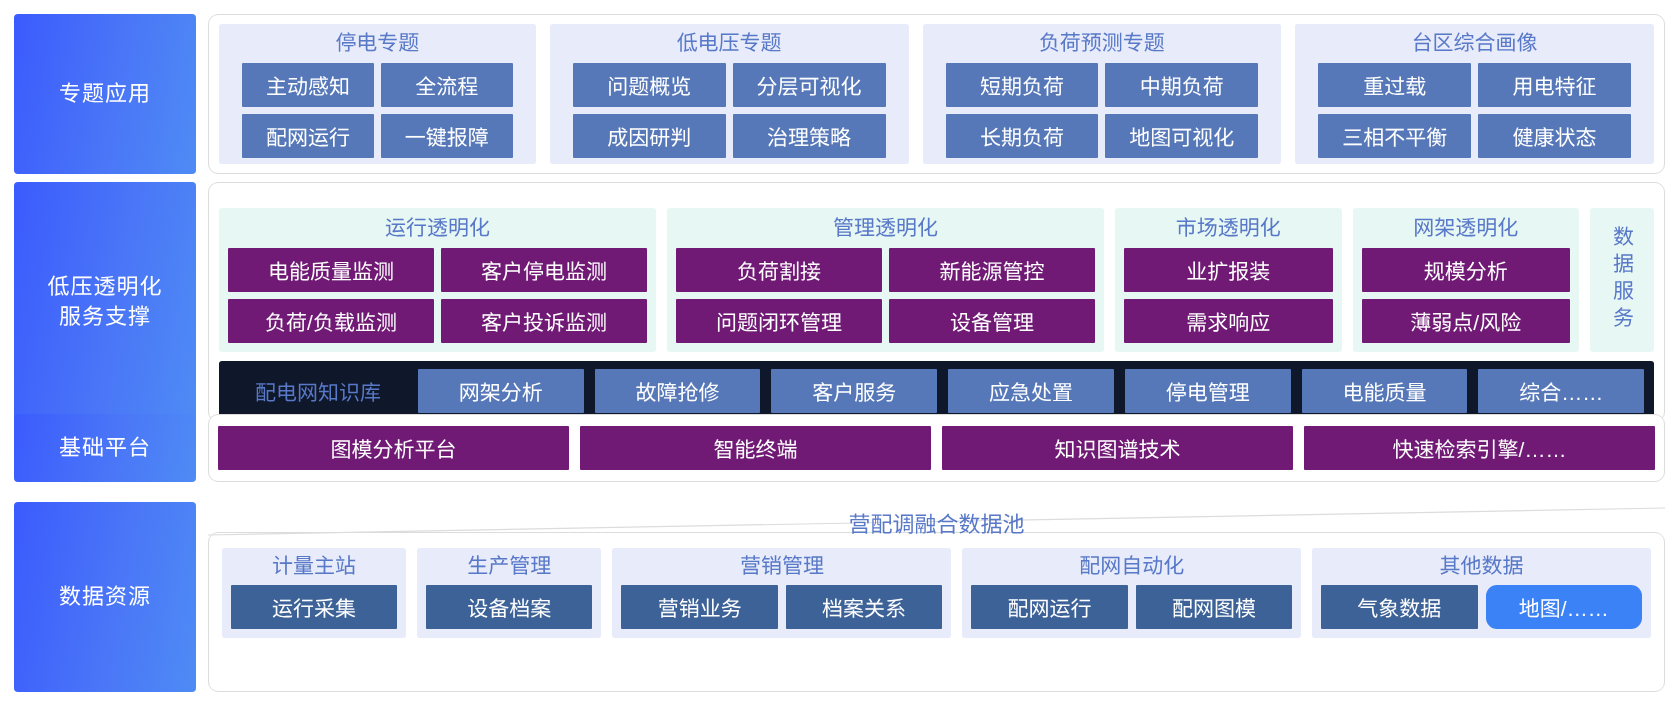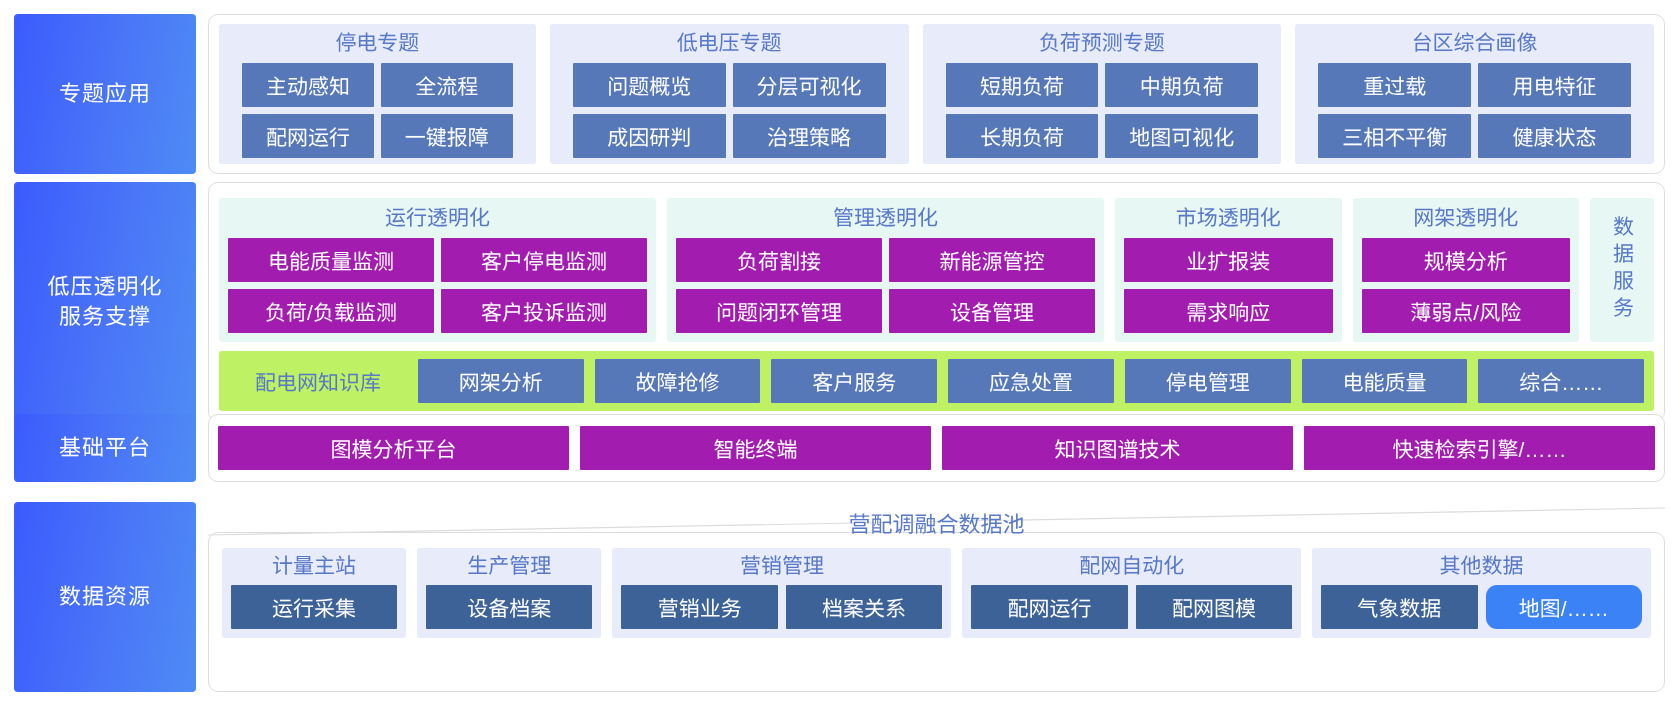--- a/index.html
+++ b/index.html
@@ -83,51 +83,51 @@
     font-size: 21px;
     display: flex;
     align-items: center;
     justify-content: center;
     text-align: center;
     white-space: nowrap;
     border-radius: 1px;
     padding: 7px 4px;
     min-height: 40px;
   }
-  .tile.light { background: #a21caf; }
+  .tile.light { background: #701a75; }
   .tile.dark  { background: #3c6298; }
   .tile.mid   { background: #3b82f6; border-radius: 11px; }
 
   
   #row-topic { top: 14px; height: 160px; }
   #row-topic .row-body { gap: 14px; padding: 9px 10px; }
   #row-topic .group { padding: 6px 23px 10px; }
 
   
   #row-support { top: 182px; height: 240px; }
-  #row-support .row-body { flex-direction: column; gap: 9px; padding: 15px 10px; }
+  #row-support .row-body { flex-direction: column; gap: 9px; padding: 25px 10px; }
   .support-top { display: flex; gap: 11px; align-items: stretch; }
   .support-top .group.wide2 { flex: 2.05 1 0; }
   .support-top .group.narrow { flex: 1.02 1 0; }
   .support-top .group.vert {
     flex: 0 0 64px;
     align-items: center;
     justify-content: center;
     padding: 8px 4px;
   }
   .vert-text {
     writing-mode: vertical-rl;
     text-orientation: upright;
     color: #5878c8;
     font-size: 21px;
     letter-spacing: 6px;
     line-height: 1;
   }
   .kb-bar {
-    background: #bef264;
+    background: #0f172a;
     border-radius: 3px;
     padding: 8px 10px;
     display: flex;
     align-items: center;
     gap: 11px;
   }
   .kb-label {
     color: #5878c8;
     font-size: 21px;
     white-space: nowrap;

